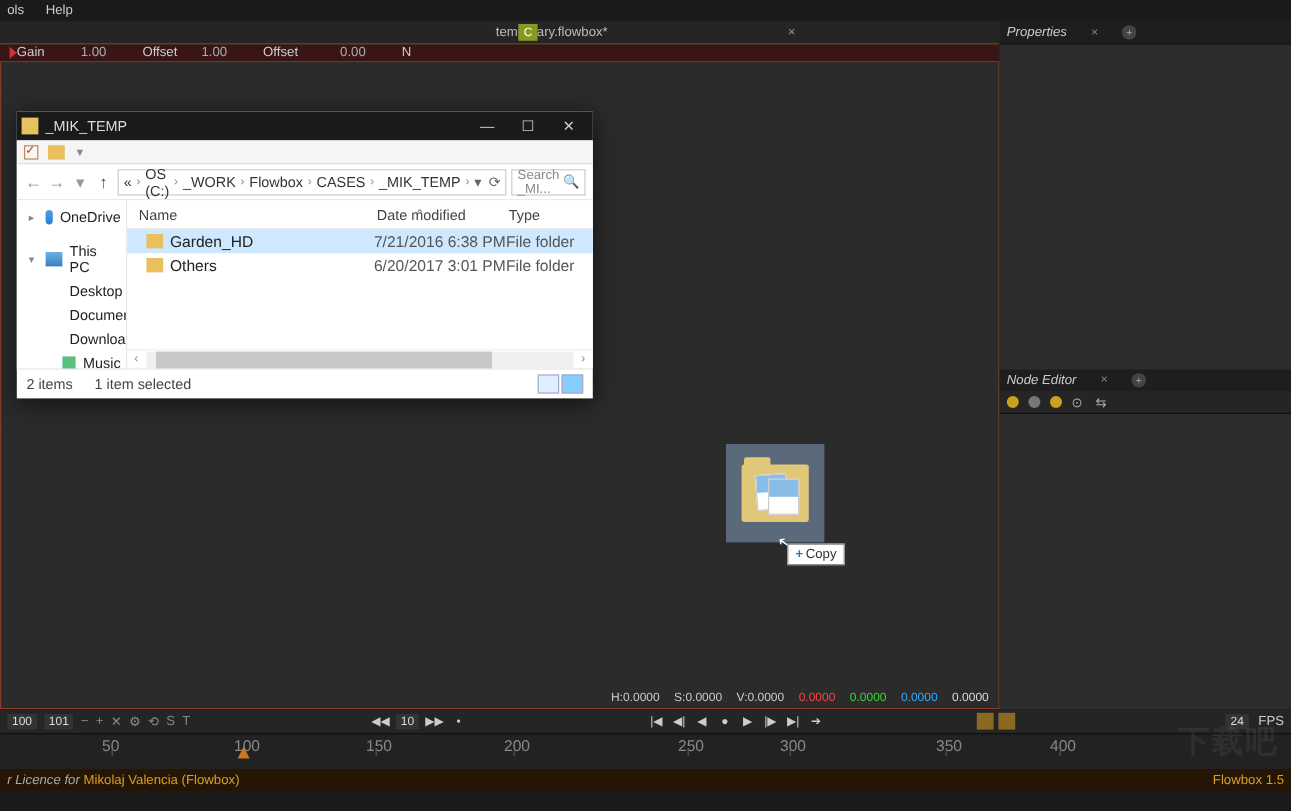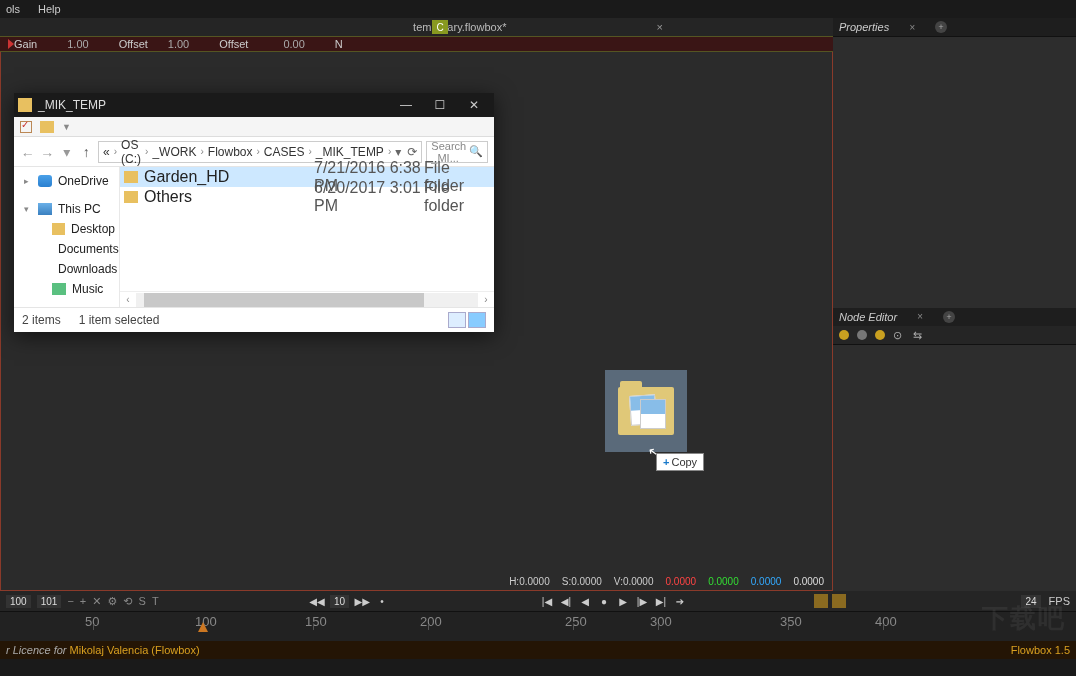--- a/index.html
+++ b/index.html
@@ -107,21 +107,21 @@
 .nic.cloud{background:linear-gradient(#4aa0e8,#2a80d0);border-radius:3px;}
 .nic.pc{background:linear-gradient(#6ab0e8,#3a80c0);}
 .nic.fld{background:#e8c060;}
 .nic.mus{background:#5ac080;}
 .navitem.sub{padding-left:38px;}
 
 .filepane { flex:1; position:relative; display:flex; flex-direction:column;}
 .colheads { height:24px; border-bottom:1px solid #e8e8e8; display:flex; align-items:center; font-size:12px; color:#444; padding-left:10px;}
 .colheads .c1{width:190px;} .colheads .c2{width:110px;} .colheads .c3{width:70px;}
 .colheads .sortarr { color:#888; font-size:10px; margin-left:40px;}
-.frow { height:20px; display:flex; align-items:center; padding-left:4px; font-size:16px;}
+.frow { height:20px; display:flex; align-items:center; padding-left:16px; font-size:13px;}
 .frow.sel { background:#cde8ff;}
 .frow .c1{width:190px;display:flex;align-items:center;gap:6px;} .frow .c2{width:110px;color:#555;} .frow .c3{width:70px;color:#555;}
 .frow .fic{width:14px;height:12px;background:#e8c060;}
 .hscroll {height:16px; display:flex; align-items:center; border-top:1px solid #eee; margin-top:auto;}
 .hscroll .har{width:16px;text-align:center;color:#888;font-size:10px;}
 .hscroll .htrack{flex:1;background:#f0f0f0;height:14px;position:relative;}
 .hscroll .hthumb{position:absolute;left:8px;width:280px;height:14px;background:#c8c8c8;}
 
 .statbar { height:24px; border-top:1px solid #e5e5e5; display:flex; align-items:center; padding:12px 8px; font-size:12px; color:#444; gap:18px;}
 .statbar .vbtns{margin-left:auto;display:flex;gap:2px;}
@@ -341,20 +341,26 @@
         <div class="navitem sub">
           <span class="nic fld"></span>
           <span>Downloads</span>
         </div>
         <div class="navitem sub">
           <span class="nic mus"></span>
           <span>Music</span>
         </div>
       </div>
     <div class="filepane">
+      <div class="colheads">
+        <span class="c1">Name</span>
+        <span class="sortarr">⌃</span>
+        <span class="c2" style="margin-left:-40px">Date modified</span>
+        <span class="c3">Type</span>
+      </div>
       <div id="filerows">
           <div class="frow sel">
             <span class="c1">
               <span class="fic"></span>
               <span>Garden_HD</span>
             </span>
             <span class="c2">7/21/2016 6:38 PM</span>
             <span class="c3">File folder</span>
           </div>
           <div class="frow">

